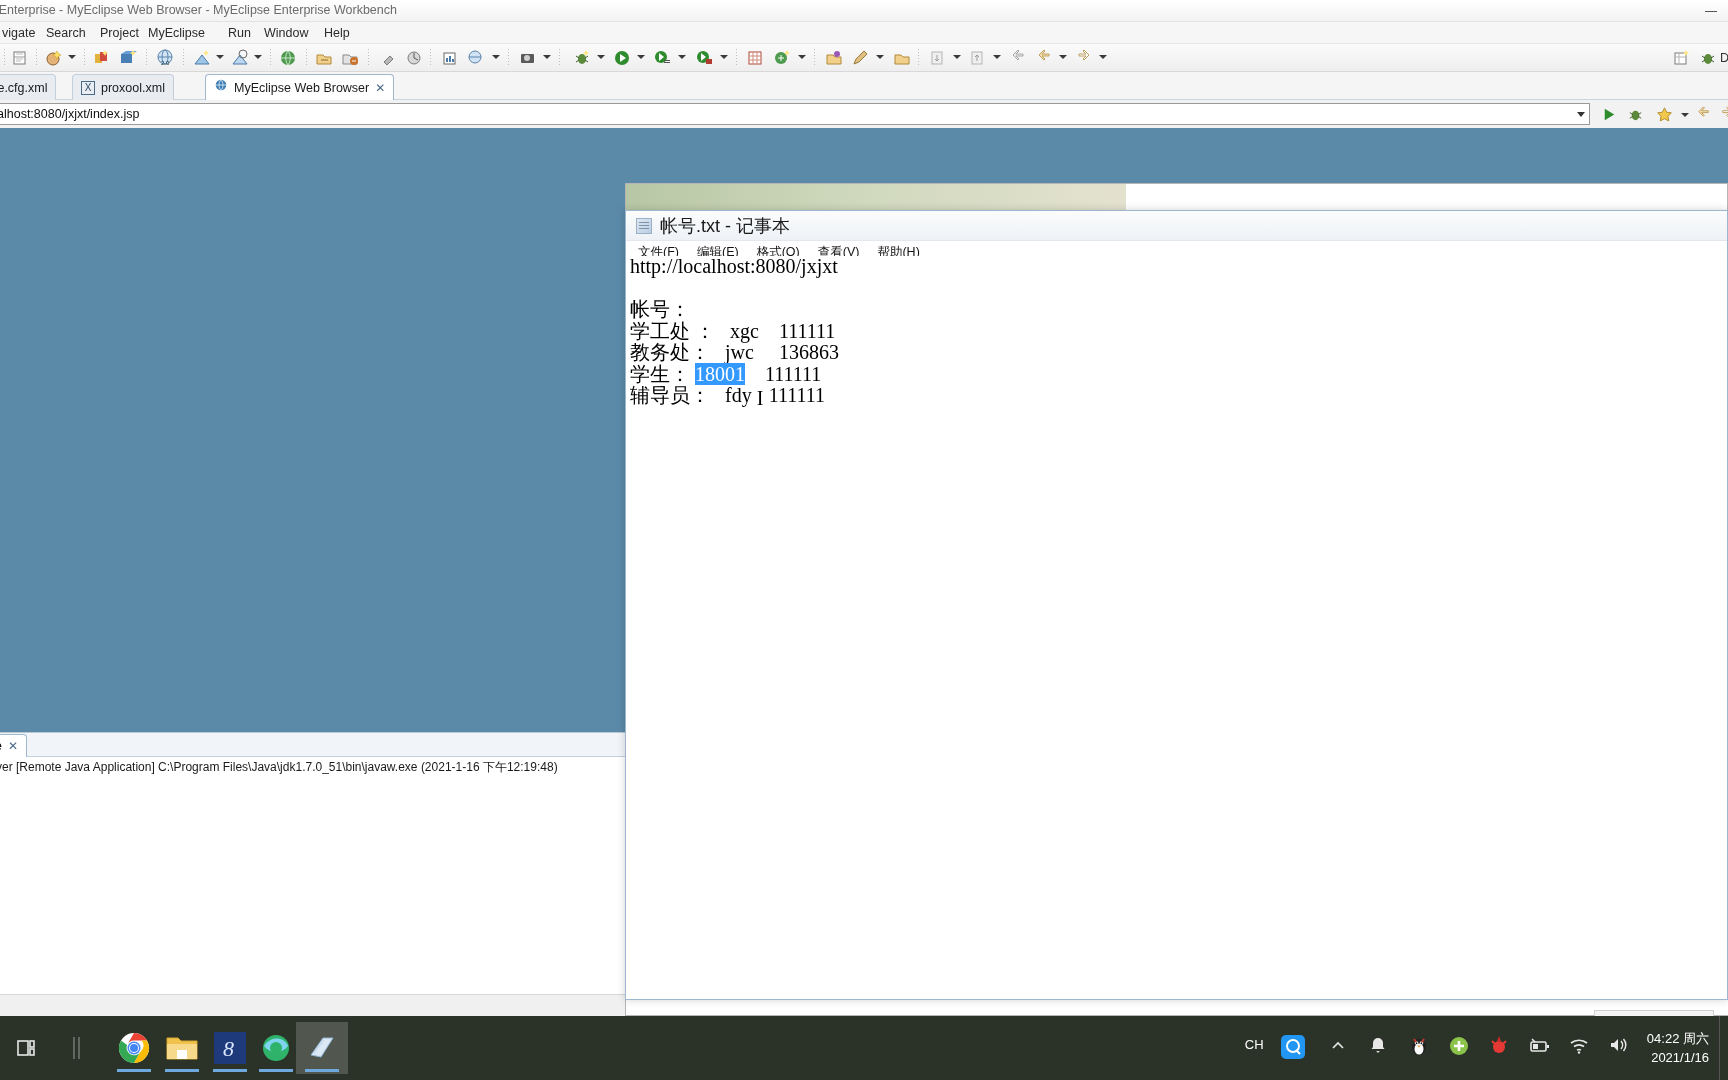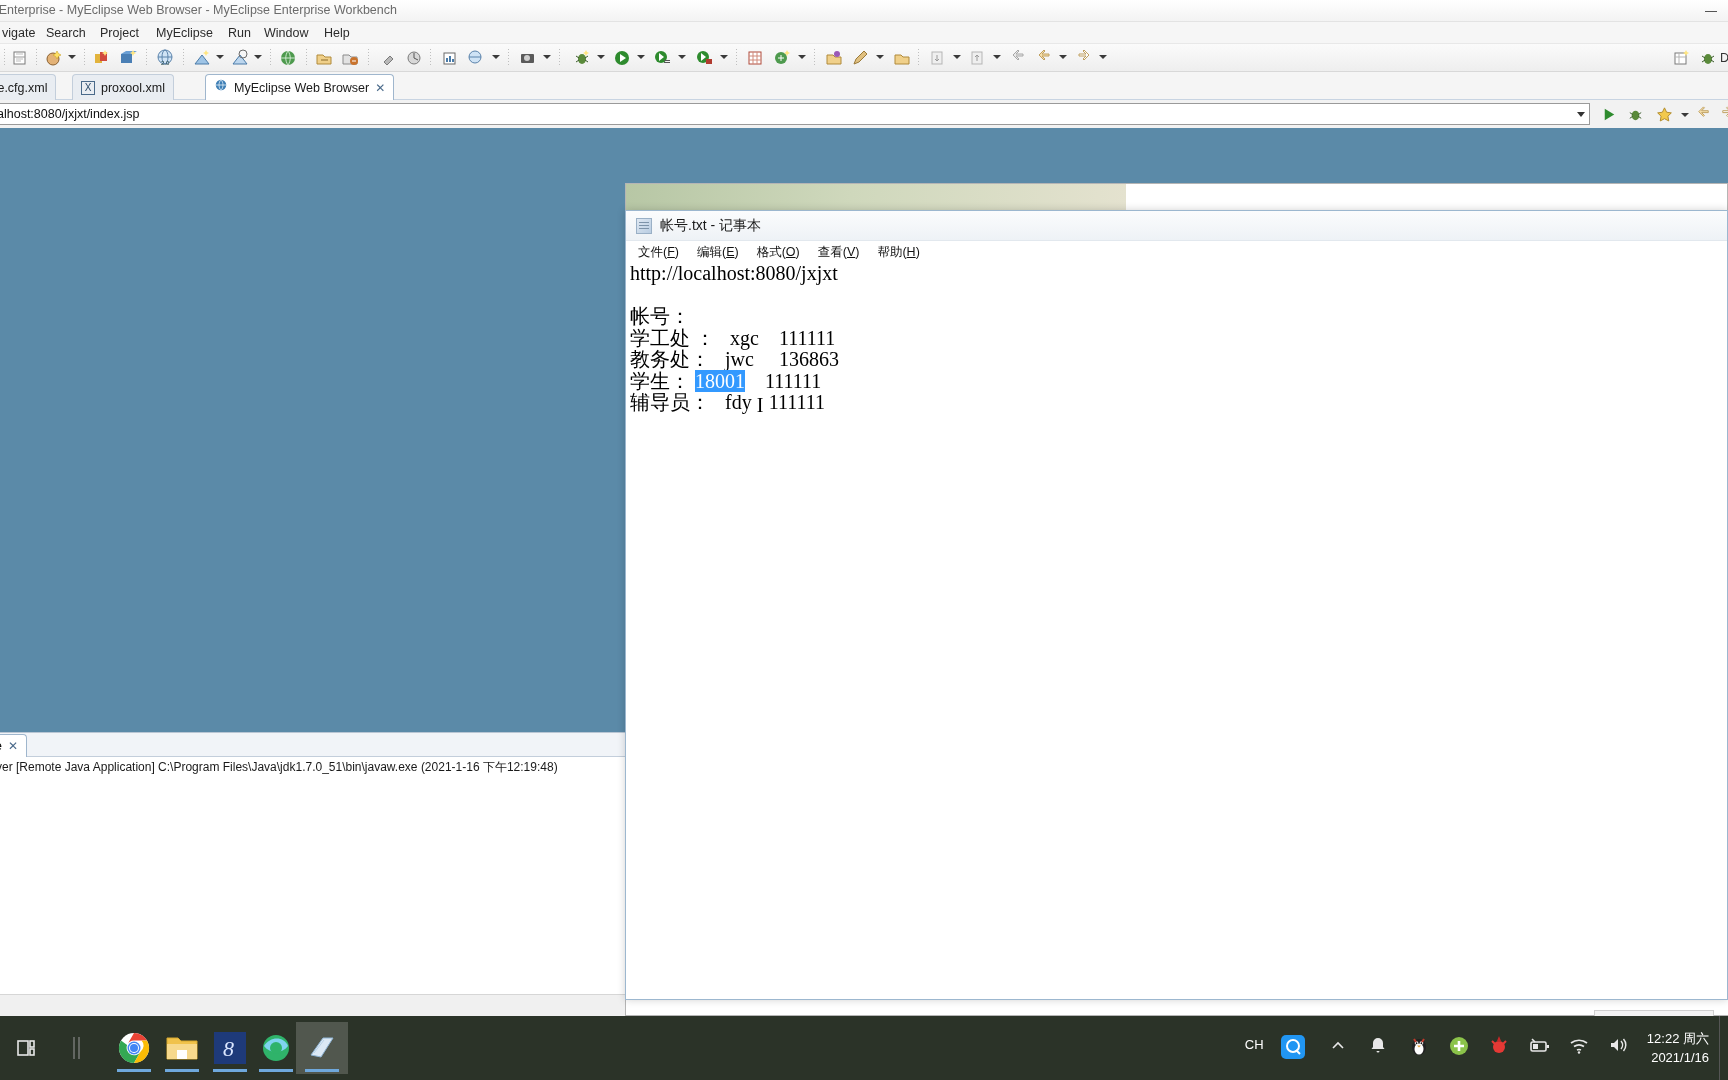--- a/index.html
+++ b/index.html
@@ -181,30 +181,30 @@
   }
   #np-icon{
     width:16px;height:16px; position:relative;
     background:linear-gradient(135deg,#dfe8f2,#b9cde2);
     border:1px solid #9ab0c6;
   }
   #np-icon:before{
     content:""; position:absolute; left:2px; top:3px; width:10px;height:1px;
     background:#7d93a9; box-shadow:0 3px 0 #7d93a9, 0 6px 0 #7d93a9;
   }
-  #np-title{ font-size:14px; color:#1a1a1a; }
+  #np-title{ font-size:18px; color:#1a1a1a; }
   #np-menubar{
     position:absolute; left:0; top:30px; width:1101px; height:22px;
     display:flex; align-items:center; gap:18px; padding-left:12px;
     background:#ffffff;
   }
   .np-menu{ font-size:12.5px; color:#111; cursor:default; white-space:nowrap; }
   .np-menu u{ text-decoration:underline; }
   #np-text{
-    position:absolute; left:0; top:52px; width:1101px; height:720px;
+    position:absolute; left:0; top:45px; width:1101px; height:720px;
     background:#ffffff; padding:0 0 0 4px;
     font-family:"Liberation Serif", serif;
     font-size:20px; line-height:21.5px; color:#000;
     white-space:pre; overflow:hidden;
   }
   #np-text .sel{ background:#3399ff; color:#ffffff; }
   #np-caret{
     display:inline-block; position:relative; width:7px; height:16px;
     vertical-align:-3px;
   }
@@ -251,21 +251,21 @@
       <div class="win-btn">
           <span class="bar"></span>
         </div>
     </div>
   </div>
 
   <div id="eclipse-menubar">
     <div class="menu-item" style="left:-2px">vigate</div>
     <div class="menu-item" style="left:42px">Search</div>
     <div class="menu-item" style="left:96px">Project</div>
-    <div class="menu-item" style="left:152px">MyEclipse</div>
+    <div class="menu-item" style="left:144px">MyEclipse</div>
     <div class="menu-item" style="left:224px">Run</div>
     <div class="menu-item" style="left:260px">Window</div>
     <div class="menu-item" style="left:320px">Help</div>
   </div>
 
   <div id="eclipse-toolbar">
     <div class="tb-sep" style="left:4px"></div>
     <div class="tb-ico" style="left:10px">
       <svg width="20" height="20" viewBox="0 0 20 20">
           <rect x="4" y="4" width="11" height="12" fill="#fff" stroke="#7a7a7a"></rect>
@@ -755,18 +755,18 @@
           <circle cx="11" cy="17.5" r="1.2" fill="#e8e8e8"></circle>
         </svg>
     </span>
     <span class="tray-ico">
       <svg width="22" height="20" viewBox="0 0 22 20">
           <path d="M3 8h3l4-4v12l-4-4H3z" fill="#e8e8e8"></path>
           <path d="M13 6a6 6 0 010 8M15.5 4a9 9 0 010 12" fill="none" stroke="#e8e8e8" stroke-width="1.5"></path>
         </svg>
     </span>
     <span id="tray-clock">
-      <span style="display:block">12:22 周六</span>
+      <span style="display:block">04:22 周六</span>
       <span style="display:block">2021/1/16</span>
     </span>
     <span id="show-desktop"></span>
   </div>
 </div>
 
 </body></html>

